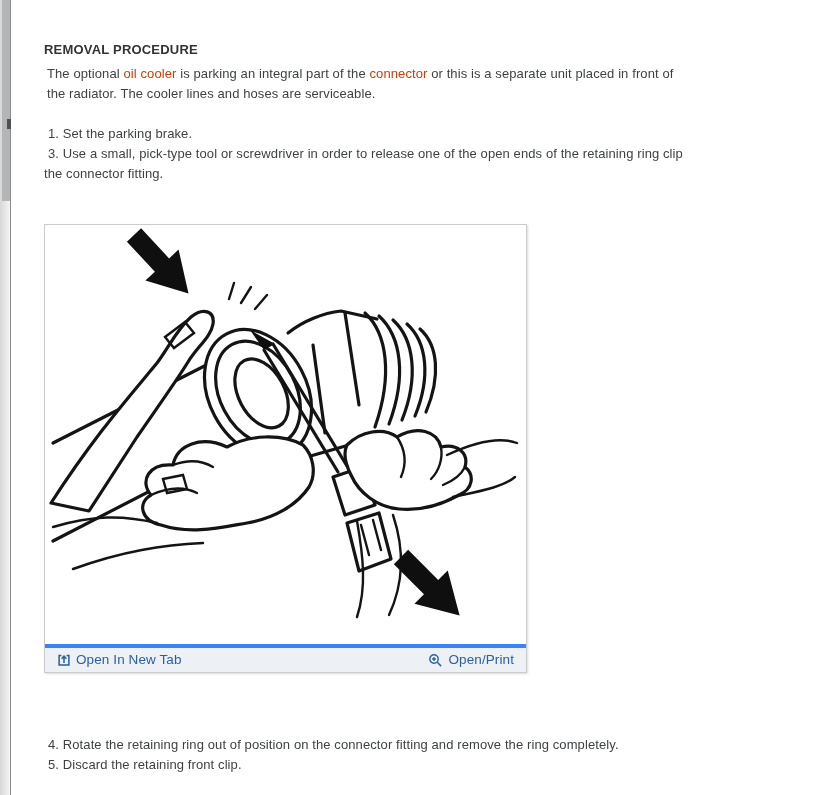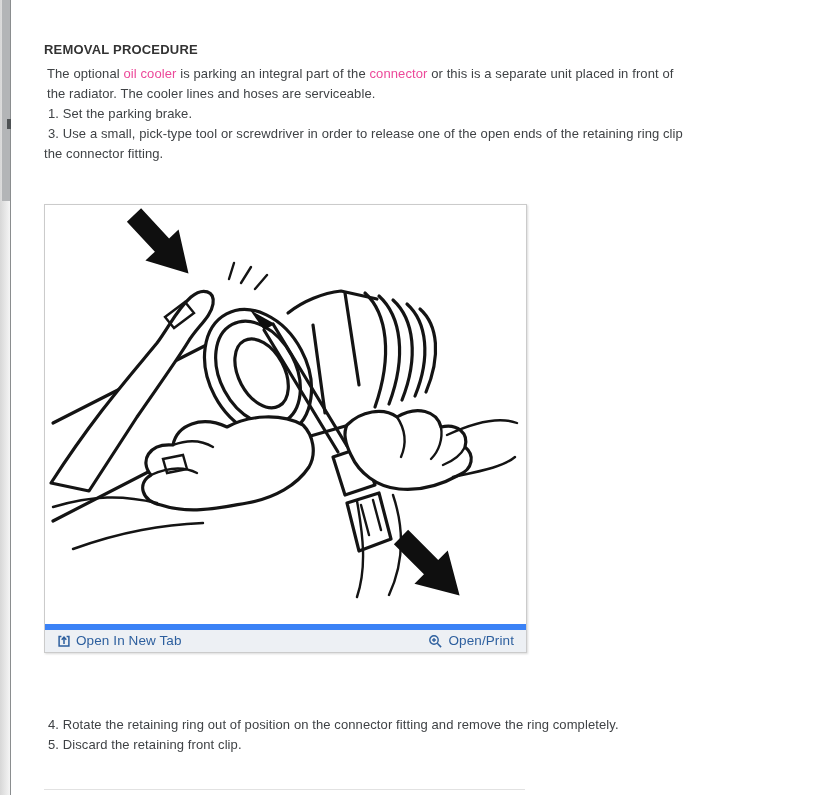--- a/index.html
+++ b/index.html
@@ -11,29 +11,29 @@
   .left-rail{position:absolute;left:0;top:0;width:11px;height:795px;}
   .rail-track{position:absolute;left:0;top:0;width:10px;height:795px;
     background:linear-gradient(to right,#d7d7d7,#f5f5f5);}
   .rail-thumb{position:absolute;left:2px;top:0;width:8px;height:201px;background:#b3b5b7;}
   .rail-border{position:absolute;left:10px;top:0;width:1px;height:795px;background:#8a8d8f;}
   .rail-notch{position:absolute;left:7px;top:119px;width:4px;height:10px;background:#4e5254;}
   
   .content{position:absolute;left:44px;top:16px;width:644px;font-size:13px;line-height:20px;letter-spacing:0.1px;}
   .heading{margin:24px 0 4px 0;font-size:13px;line-height:20px;font-weight:bold;color:#333;letter-spacing:0.2px;}
   .intro{margin:0;padding-left:3px;width:640px;}
-  .doc-link{color:#ec4899;text-decoration:none;cursor:pointer;}
-  .steps{width:640px;}
+  .doc-link{color:#c2410c;text-decoration:none;cursor:pointer;}
+  .steps{margin-top:20px;width:640px;}
   .step{text-indent:4px;}
   .steps-bottom{margin-top:62px;width:660px;}
   
   .figure{margin-top:40px;width:481px;border:1px solid #cbcbcb;background:#fff;
     box-shadow:1px 1px 2px rgba(0,0,0,0.15);}
   .figure-canvas{display:block;width:481px;height:419px;}
-  .figure-bar{height:28px;background:#edf0f4;border-top:6px solid #3b82f6;
+  .figure-bar{height:28px;background:#edf0f4;border-top:4px solid #3b82f6;
     display:flex;align-items:center;justify-content:space-between;
     padding:0 12px;box-sizing:border-box;font-size:13.5px;}
   .figure-link{color:#2d5f9e;text-decoration:none;cursor:pointer;
     display:flex;align-items:center;gap:5px;line-height:1;}
   .figure-link .ic{display:inline-flex;align-items:center;}
   
   .next-figure-edge{margin-top:34px;width:481px;border-top:1px solid #e2e2e2;height:0;}
   
   .la{stroke:#141414;stroke-width:3.2;fill:none;stroke-linecap:round;stroke-linejoin:round;}
   .la-fill{stroke:#141414;stroke-width:3.2;fill:#ffffff;stroke-linejoin:round;}

